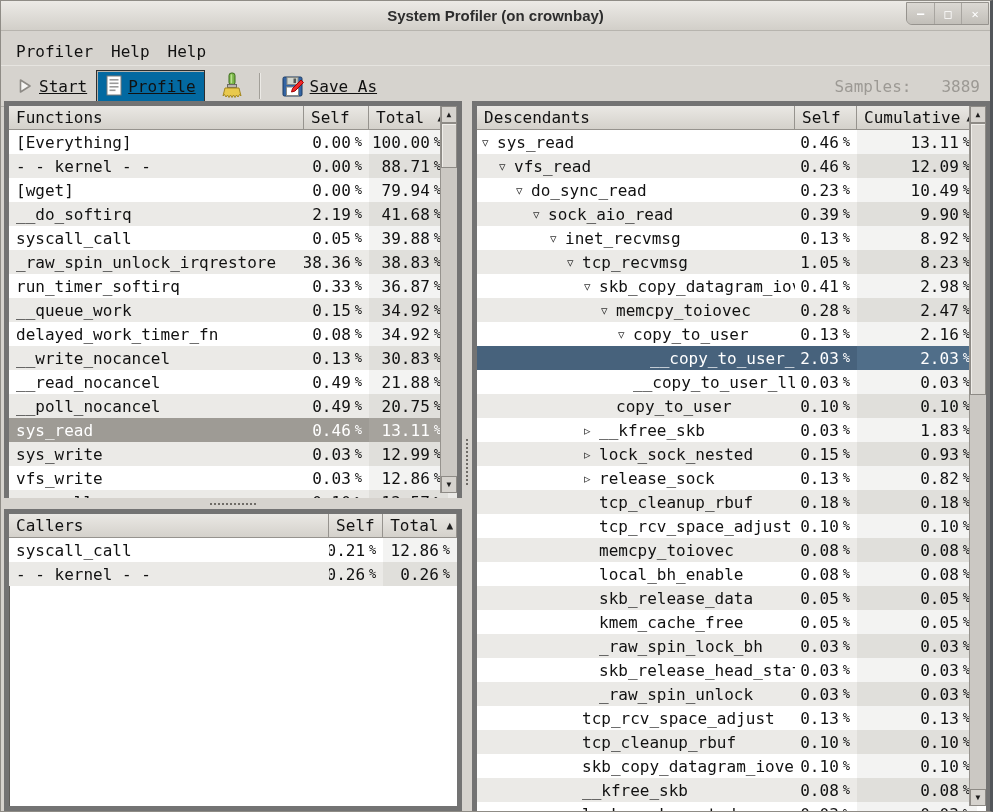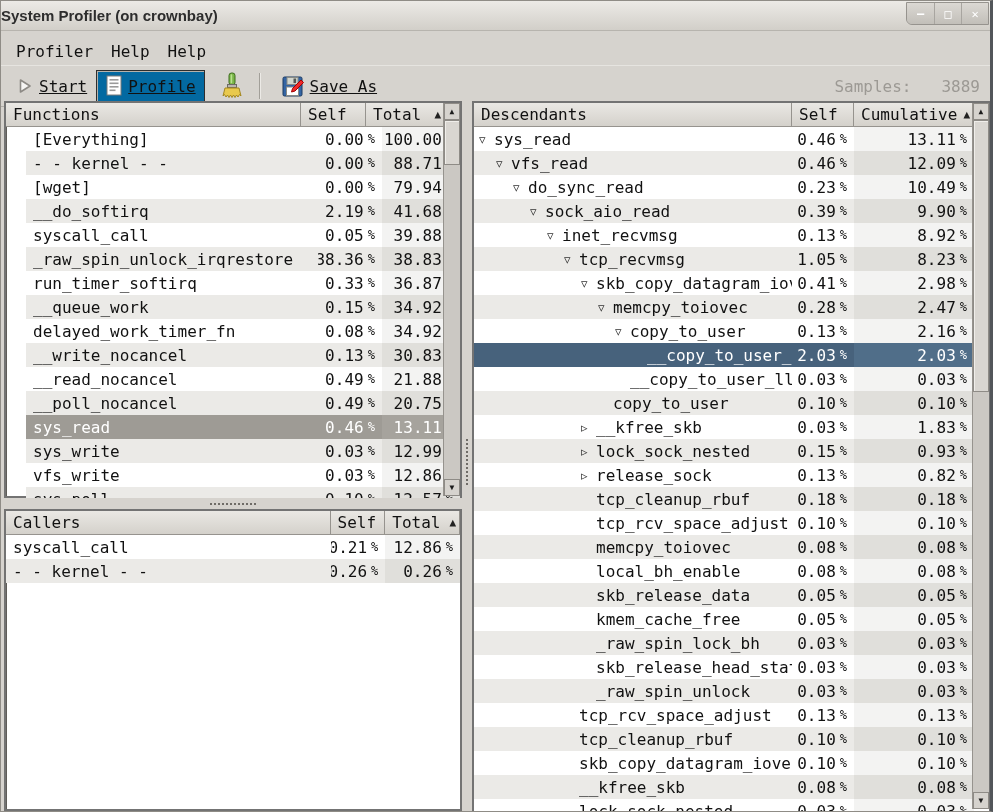--- a/index.html
+++ b/index.html
@@ -4,51 +4,51 @@
 <style>
   html,body{margin:0;padding:0;background:#4e4e4e;}
   *{box-sizing:border-box;}
   .window{
     position:relative;width:993px;height:812px;background:#D6D3CE;
     font-family:"DejaVu Sans Mono",monospace;font-size:16px;color:#111;
     border:1px solid #8f8c86;border-right:3px solid #52565a;overflow:hidden;
   }
   
   .titlebar{height:30px;background:linear-gradient(#ECEAE6,#D2CFC9);
-    display:flex;align-items:center;justify-content:flex-start;position:relative;
+    display:flex;align-items:center;justify-content:center;position:relative;
     border-bottom:1px solid #b7b4ae;}
   .title{font-family:"Liberation Sans","DejaVu Sans",sans-serif;font-weight:bold;font-size:15px;color:#2d2d2d;}
   .win-controls{position:absolute;right:1px;top:1px;display:flex;border:1px solid #96938e;
     border-radius:0 0 0 6px;overflow:hidden;background:#c9c6c0;}
   .win-btn{width:27px;height:21px;display:flex;align-items:center;justify-content:center;
     background:linear-gradient(#dbd8d3,#c2bfb9);color:#fff;font-size:12px;font-weight:bold;
     border-left:1px solid #a8a5a0;cursor:default;}
   .win-btn:first-child{border-left:none;}
   
   .menubar{height:27px;display:flex;align-items:center;padding-left:6px;background:#D6D3CE;margin-top:7px;}
   .menu-item{padding:3px 9px;}
   
   .toolbar{height:42px;display:flex;align-items:center;padding:0 6px;
     border-bottom:1px solid #b2afa9;border-top:1px solid #e6e4e0;}
   .tb-btn{display:flex;align-items:center;gap:5px;padding:4px 8px;border:1px solid transparent;text-decoration:underline;}
   .tb-btn.toggled{background:#0369a1;border:1px solid #2e2e2e;box-shadow:inset 1px 1px 0 #b5b2ac;}
   .tb-sep{width:1px;height:26px;background:#a29f99;margin:0 12px 0 6px;box-shadow:1px 0 0 #eceae6;}
   .samples{margin-left:auto;color:#9C9994;display:flex;gap:30px;padding-right:4px;align-items:center;}
   
-  .pane{position:absolute;background:#fff;border:2px solid #737373;box-shadow:inset 1px 1px 0 #5f5d59;}
+  .pane{position:absolute;background:#fff;border:5px solid #737373;box-shadow:inset 1px 1px 0 #5f5d59;}
   .functions-pane{left:3px;top:100px;width:458px;height:397px;}
   .callers-pane{left:3px;top:508px;width:458px;height:302px;}
   .descendants-pane{left:471px;top:100px;width:519px;height:710px;}
   .thead{display:flex;}
   .th{height:24px;display:flex;align-items:center;padding-left:7px;
     background:linear-gradient(#EAE8E4,#D4D1CB);border-right:1px solid #96938E;
     border-bottom:1px solid #96938E;overflow:hidden;white-space:nowrap;}
   .sort-arrow{margin-left:auto;padding-right:3px;font-size:11px;color:#222;}
   .tbody{position:relative;overflow:hidden;}
-  .functions-pane .tbody{height:371px;padding-left:20px;}
+  .functions-pane .tbody{height:371px;}
   .callers-pane .tbody{height:276px;}
   .descendants-pane .tbody{height:684px;}
   .tr{display:flex;height:24px;align-items:center;white-space:nowrap;}
   .tr.even{background:#FFFFFF;}
   .tr.odd{background:#EBEAE7;}
   .td{overflow:hidden;height:24px;display:flex;align-items:center;}
   .td.namecell{padding-left:7px;}
   .td.treecell{padding-left:2px;}
   .num{justify-content:flex-end;padding-right:7px;}
   .sortedcol{background:rgba(90,85,70,0.07);}

